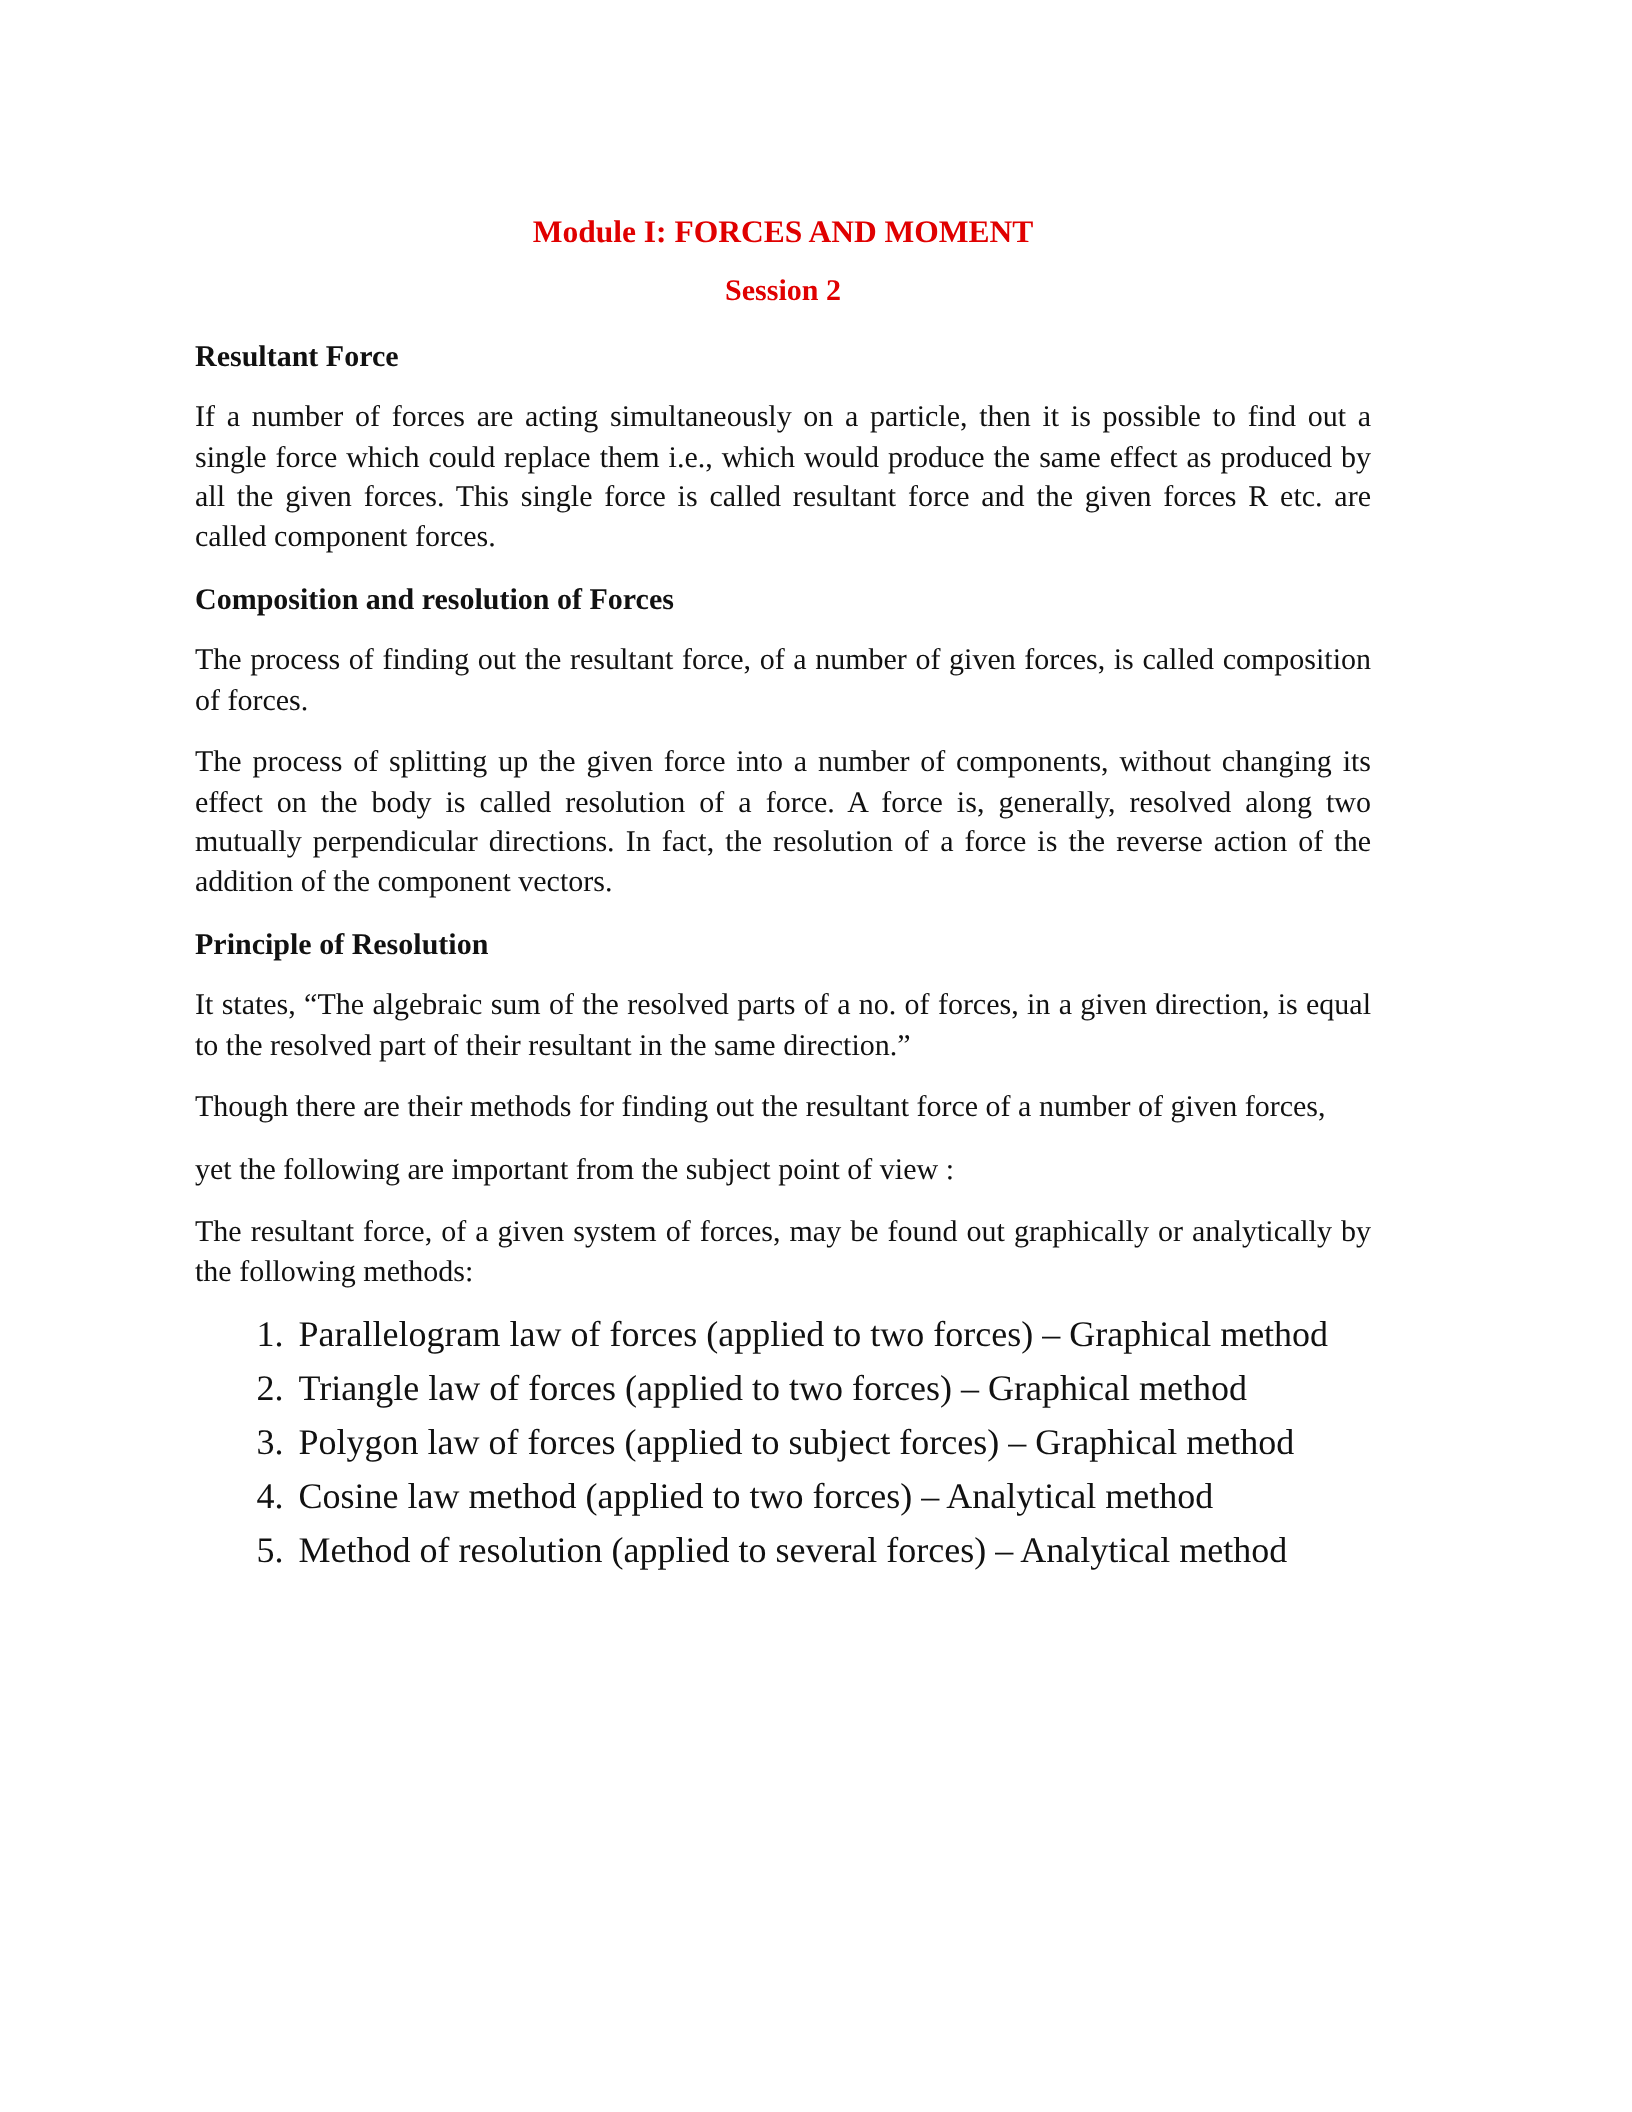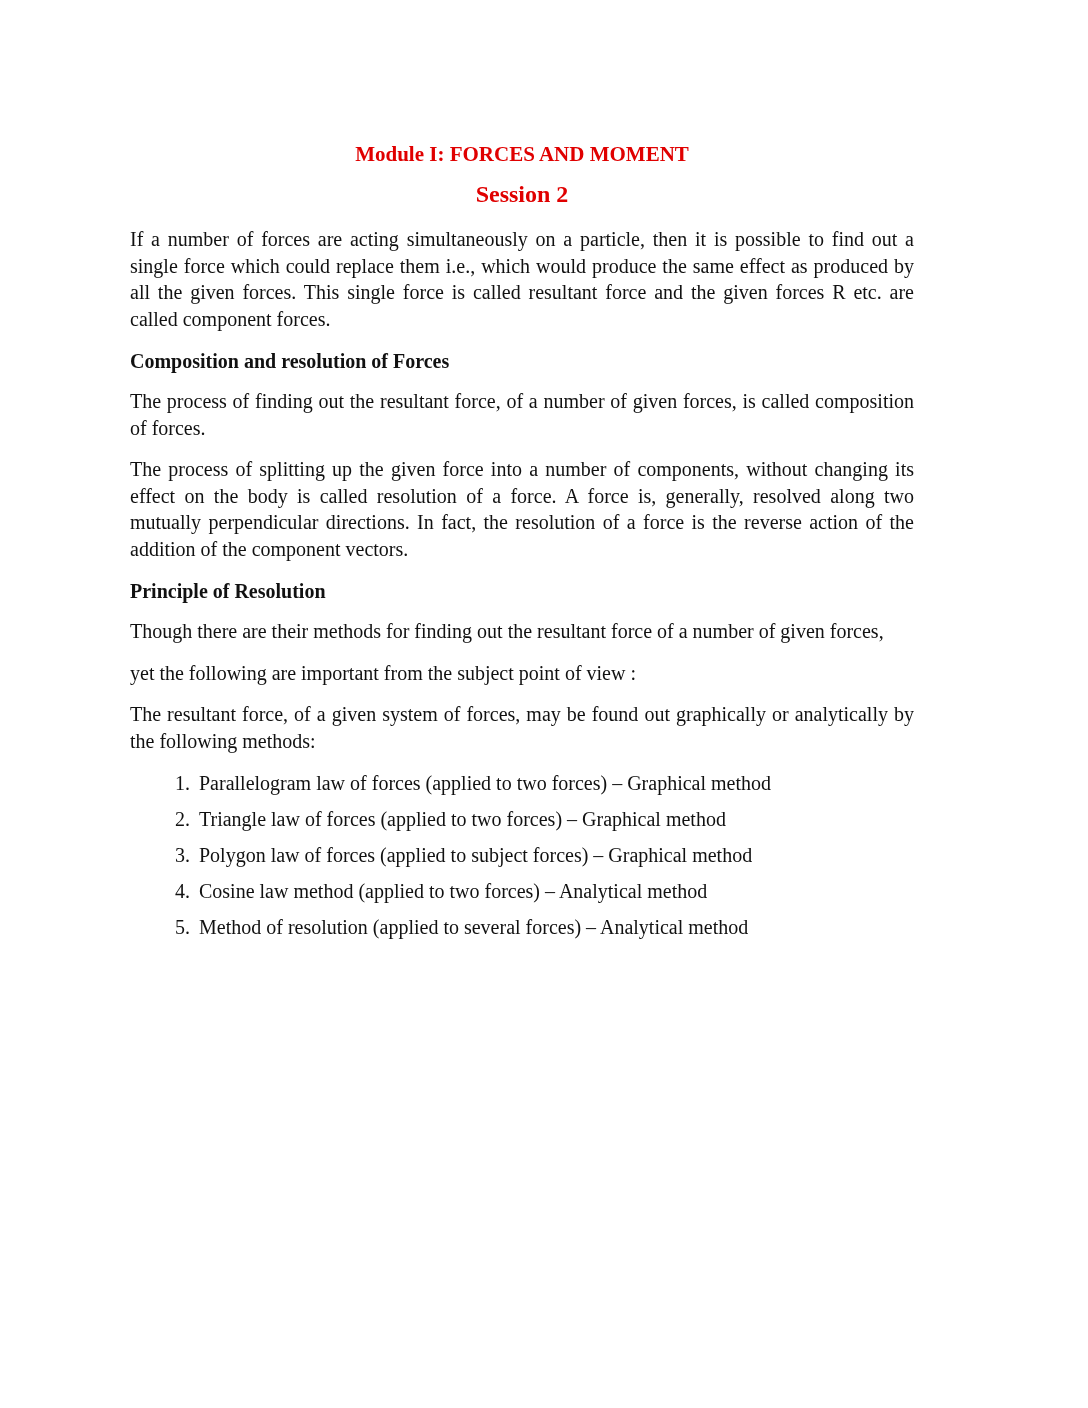--- a/index.html
+++ b/index.html
@@ -26,21 +26,21 @@
   .doc-title {
     margin: 0 0 16px 0;
     font-size: 21px;
     line-height: 24px;
     font-weight: bold;
     text-align: center;
     color: var(--accent, #e00000);
   }
   .doc-subtitle {
     margin: 0 0 20px 0;
-    font-size: 24px;
+    font-size: 20px;
     line-height: 24px;
     font-weight: bold;
     text-align: center;
     color: var(--accent, #e00000);
   }
   .sec-heading {
     margin: 17px 0 14px 0;
     font-size: 20px;
     line-height: 25px;
     font-weight: bold;
@@ -49,43 +49,45 @@
   .para {
     margin: 14px 0 15px 0;
     font-size: 20px;
     line-height: 26.5px;
     text-align: justify;
     text-align-last: left;
   }
   ol.methods-list {
     margin: 16px 0 0 0;
     padding: 0 0 0 65px;
-    font-size: 20px;
+    font-size: 24px;
     line-height: 26px;
   }
   ol.methods-list li {
     margin: 0 0 10px 0;
     padding-left: 4px;
   }
 </style>
 </head>
 <body>
 
 <div class="page">
 
   <h1 class="doc-title">Module I: FORCES AND MOMENT</h1>
   <h2 class="doc-subtitle">Session 2</h2>
 
+  <h3 class="sec-heading">Resultant Force</h3>
   <p class="para">If a number of forces are acting simultaneously on a particle, then it is possible to find out a single force which could replace them i.e., which would produce the same effect as produced by all the given forces. This single force is called resultant force and the given forces R etc. are called component forces.</p>
 
   <h3 class="sec-heading">Composition and resolution of Forces</h3>
   <p class="para">The process of finding out the resultant force, of a number of given forces, is called composition of forces.</p>
   <p class="para">The process of splitting up the given force into a number of components, without changing its effect on the body is called resolution of a force. A force is, generally, resolved along two mutually perpendicular directions. In fact, the resolution of a force is the reverse action of the addition of the component vectors.</p>
 
   <h3 class="sec-heading">Principle of Resolution</h3>
+  <p class="para">It states, “The algebraic sum of the resolved parts of a no. of forces, in a given direction, is equal to the resolved part of their resultant in the same direction.”</p>
 
   <p class="para">Though there are their methods for finding out the resultant force of a number of given forces,</p>
   <p class="para">yet the following are important from the subject point of view :</p>
   <p class="para">The resultant force, of a given system of forces, may be found out graphically or analytically by the following methods:</p>
 
   <ol class="methods-list">
     <li>Parallelogram law of forces (applied to two forces) – Graphical method</li>
     <li>Triangle law of forces (applied to two forces) – Graphical method</li>
     <li>Polygon law of forces (applied to subject forces) – Graphical method</li>
     <li>Cosine law method (applied to two forces) – Analytical method</li>

